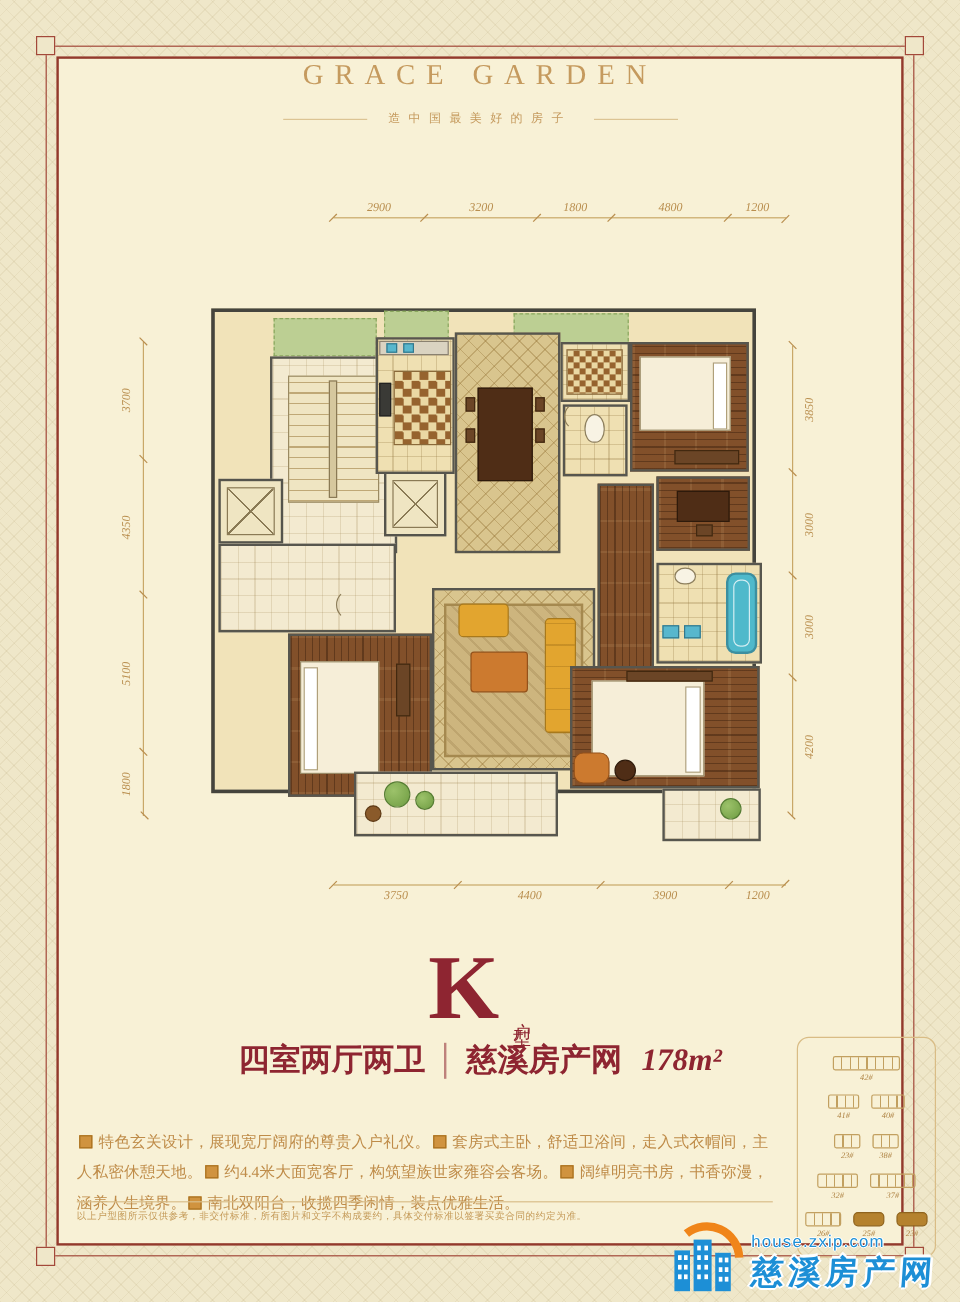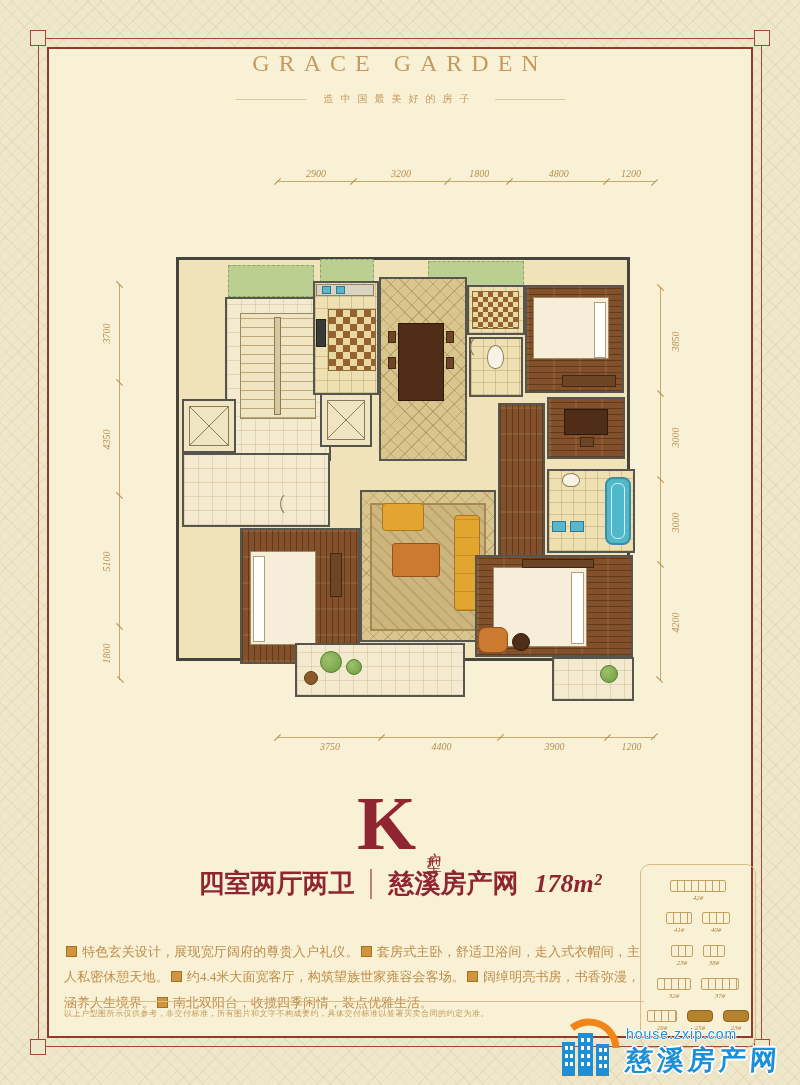--- a/index.html
+++ b/index.html
@@ -119,21 +119,21 @@
   .area-val{font-style:italic;}
 
   
   .desc{top:926px;left:64px;width:576px;font-size:13px;line-height:1.95;color:#bf8c49;text-align:justify;}
   .bullet{display:inline-block;width:9px;height:9px;background:#d0933f;border:1px solid #a8701f;margin:0 5px 0 2px;
           vertical-align:-1px;}
   .rule{top:1001px;left:64px;width:580px;height:1px;background:#d9bd8b;}
   .fineprint{top:1008px;left:64px;width:580px;font-size:8px;color:#c49a58;letter-spacing:.5px;}
 
   
-  .panel{top:864px;left:640px;width:116px;height:184px;border:1px solid #d9bc85;border-radius:10px;
+  .panel{top:864px;left:664px;width:116px;height:184px;border:1px solid #d9bc85;border-radius:10px;
          display:flex;flex-direction:column;justify-content:space-evenly;align-items:center;padding:4px 0;box-sizing:border-box;}
   .b-row{display:flex;gap:10px;justify-content:center;align-items:flex-end;}
   .b-item{display:flex;flex-direction:column;align-items:center;}
   .bshape{width:var(--w,24px);height:12px;border:1px solid #c2a060;border-radius:2px;box-sizing:border-box;
           background-image:repeating-linear-gradient(90deg, transparent 0 6px, #c2a060 6px 7px);}
   .b-item.filled .bshape{background:#b5822e;border:1px solid #8f631d;border-radius:4px;}
   .b-label{font-size:7px;color:#ad8040;margin-top:2px;font-style:italic;}
 
   
   .watermark{top:1018px;left:556px;width:244px;height:67px;z-index:6;display:flex;align-items:flex-start;}

